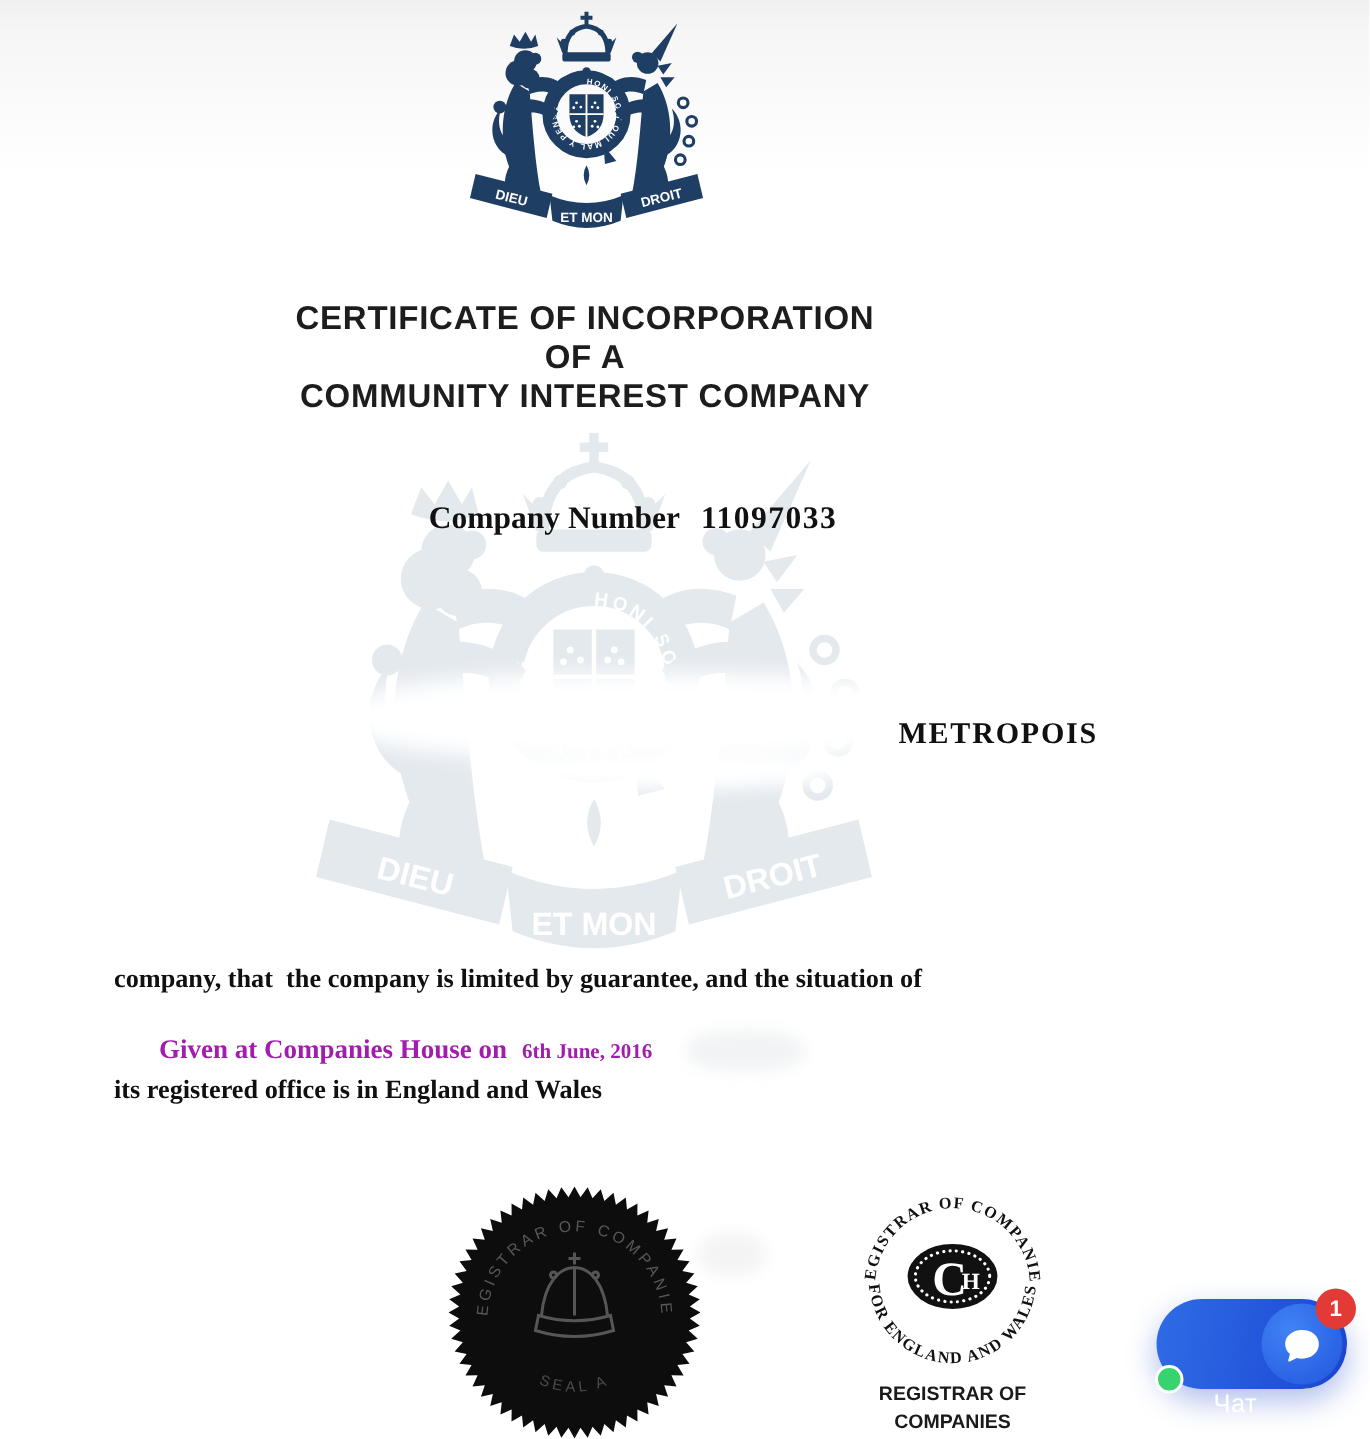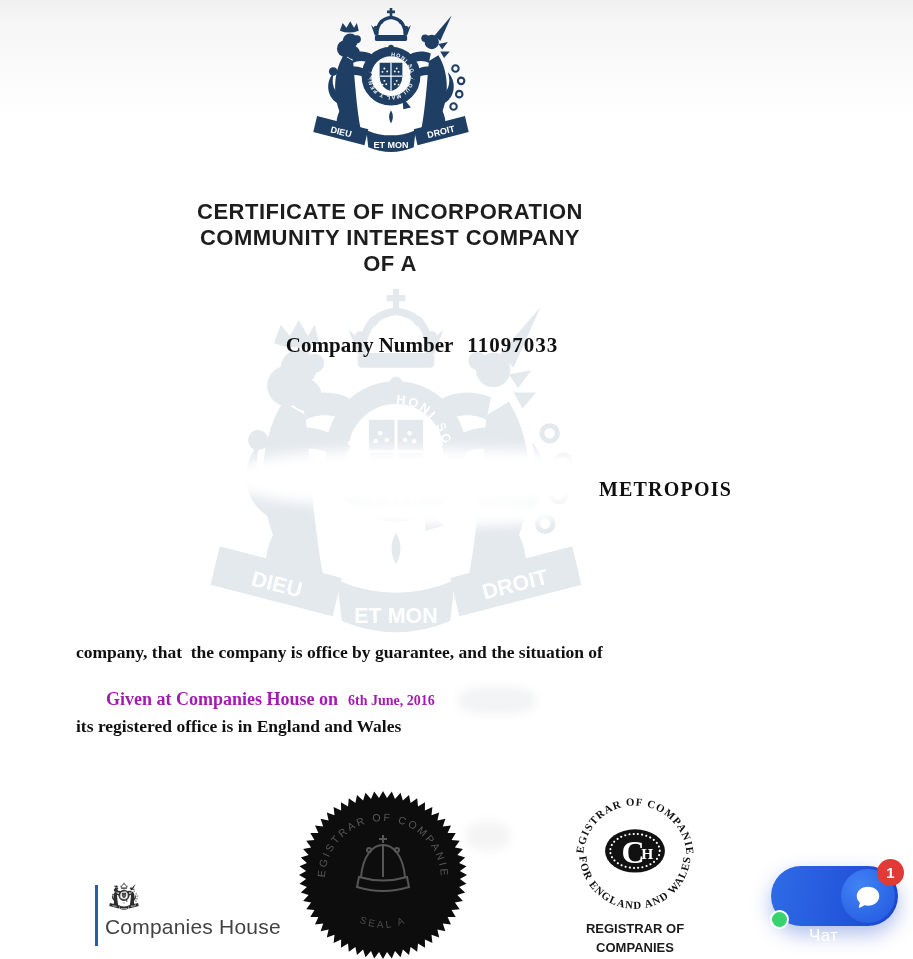--- a/index.html
+++ b/index.html
@@ -153,47 +153,40 @@
   <svg class="watermark" viewBox="0 0 200 172">
     <use href="#arms" xlink:href="#arms"></use>
   </svg>
   <div class="smudge s1"></div>
   <div class="smudge s2"></div>
   <div class="smudge s3"></div>
   <div class="smudge s4"></div>
 
   <div class="cert-text title">
     <div>CERTIFICATE OF INCORPORATION</div>
+    <div>OF A</div>
     <div>COMMUNITY INTEREST COMPANY</div>
-    <div>OF A</div>
   </div>
 
   <div class="cert-text cn-row">
     <span>Company Number</span><span class="num">11097033</span>
   </div>
 
 
   <div class="cert-text cname">METROPOIS</div>
 
   <div class="cert-text bodytxt">
-    <div>company, that  the company is office by guarantee, and the situation of</div>
+    <div>company, that  the company is limited by guarantee, and the situation of</div>
     <div>its registered office is in England and Wales</div>
   </div>
 
   <div class="cert-text given">
     <span>Given at Companies House on</span><span class="gdate">6th June, 2016</span>
   </div>
 
-  <div class="ch-logo">
-    <div class="ch-bar"></div>
-    <svg class="ch-crest" viewBox="0 0 200 172">
-      <use href="#arms" xlink:href="#arms"></use>
-    </svg>
-    <div class="ch-word">Companies House</div>
-  </div>
 
   <svg class="black-seal" viewBox="0 0 168 168">
     <polygon points="168.0,84.0 160.9,88.0 167.5,92.8 160.1,96.0 166.2,101.5 158.4,103.9 163.9,110.0 155.9,111.6 160.7,118.2 152.6,119.0 156.7,126.0 148.6,125.9 152.0,133.4 143.8,132.5 146.4,140.2 138.4,138.4 140.2,146.4 132.5,143.8 133.4,152.0 125.9,148.6 126.0,156.7 119.0,152.6 118.2,160.7 111.6,155.9 110.0,163.9 103.9,158.4 101.5,166.2 96.0,160.1 92.8,167.5 88.0,160.9 84.0,168.0 80.0,160.9 75.2,167.5 72.0,160.1 66.5,166.2 64.1,158.4 58.0,163.9 56.4,155.9 49.8,160.7 49.0,152.6 42.0,156.7 42.1,148.6 34.6,152.0 35.5,143.8 27.8,146.4 29.6,138.4 21.6,140.2 24.2,132.5 16.0,133.4 19.4,125.9 11.3,126.0 15.4,119.0 7.3,118.2 12.1,111.6 4.1,110.0 9.6,103.9 1.8,101.5 7.9,96.0 0.5,92.8 7.1,88.0 0.0,84.0 7.1,80.0 0.5,75.2 7.9,72.0 1.8,66.5 9.6,64.1 4.1,58.0 12.1,56.4 7.3,49.8 15.4,49.0 11.3,42.0 19.4,42.1 16.0,34.6 24.2,35.5 21.6,27.8 29.6,29.6 27.8,21.6 35.5,24.2 34.6,16.0 42.1,19.4 42.0,11.3 49.0,15.4 49.8,7.3 56.4,12.1 58.0,4.1 64.1,9.6 66.5,1.8 72.0,7.9 75.2,0.5 80.0,7.1 84.0,0.0 88.0,7.1 92.8,0.5 96.0,7.9 101.5,1.8 103.9,9.6 110.0,4.1 111.6,12.1 118.2,7.3 119.0,15.4 126.0,11.3 125.9,19.4 133.4,16.0 132.5,24.2 140.2,21.6 138.4,29.6 146.4,27.8 143.8,35.5 152.0,34.6 148.6,42.1 156.7,42.0 152.6,49.0 160.7,49.8 155.9,56.4 163.9,58.0 158.4,64.1 166.2,66.5 160.1,72.0 167.5,75.2 160.9,80.0" fill="#0d0d0d"></polygon>
     <circle cx="84" cy="84" r="76" fill="#0d0d0d"></circle>
     <defs>
       <path id="bsTop" d="M26 88A58 58 0 0 1 142 88"></path>
       <path id="bsBot" d="M38 112A55 55 0 0 0 130 112"></path>
     </defs>
     <text font-size="10.5" letter-spacing="2.5" fill="#585858" font-family="Liberation Sans,sans-serif">
       <textPath href="#bsTop" xlink:href="#bsTop" startOffset="50%" text-anchor="middle">REGISTRAR OF COMPANIES</textPath>

